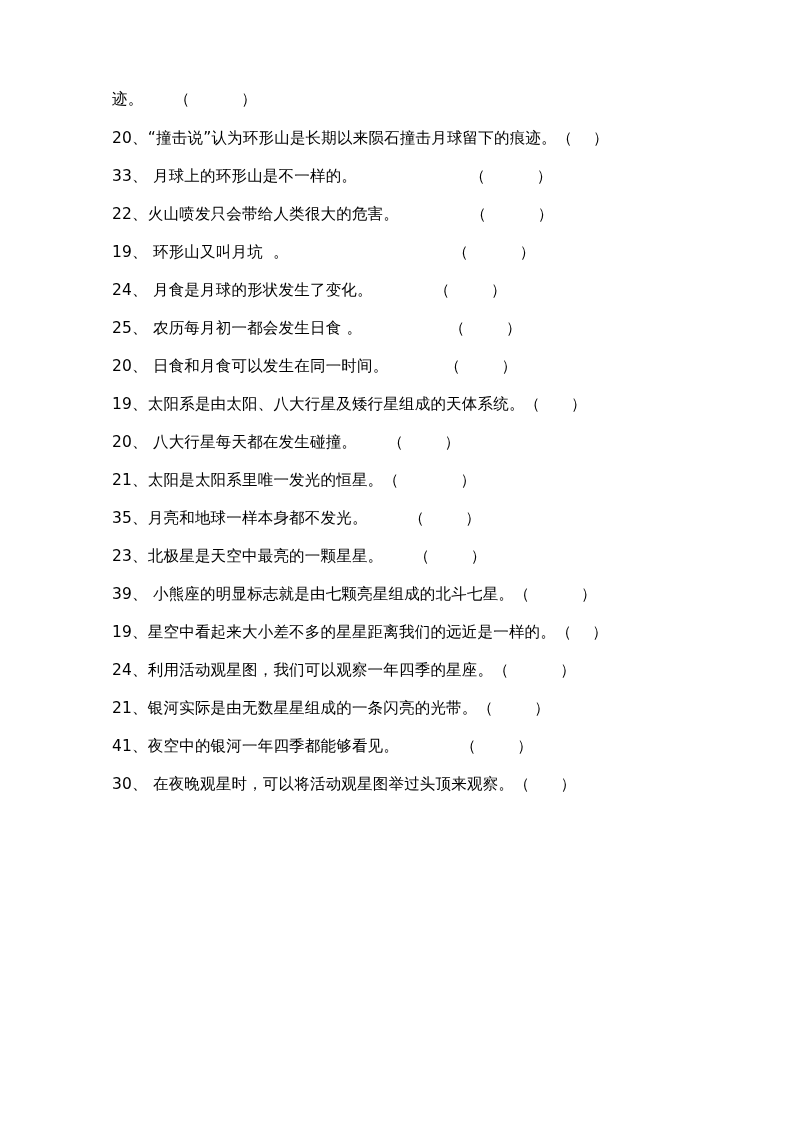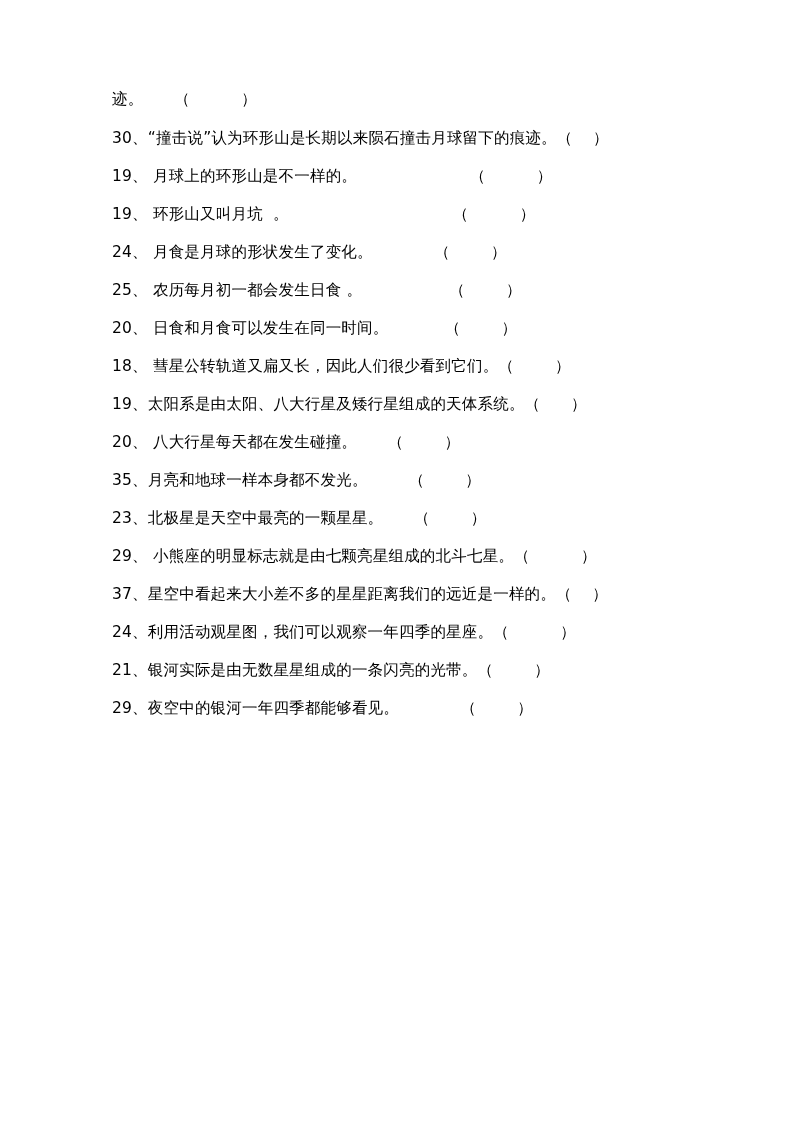--- a/index.html
+++ b/index.html
@@ -38,30 +38,32 @@
   .q-line.first {
     margin-bottom: 23px;
   }
 </style>
 </head>
 <body>
 
 <div class="page">
   <div class="doc-body">
     <div class="q-line first">迹。      （          ）</div>
-    <div class="q-line">30、“撞击说”认为环形山是长期以来陨石撞击月球留下的痕迹。（    ）</div>
-    <div class="q-line">19、 月球上的环形山是不一样的。                      （          ）</div>
+    <div class="q-line">20、“撞击说”认为环形山是长期以来陨石撞击月球留下的痕迹。（    ）</div>
+    <div class="q-line">33、 月球上的环形山是不一样的。                      （          ）</div>
+    <div class="q-line">22、火山喷发只会带给人类很大的危害。              （          ）</div>
     <div class="q-line">19、 环形山又叫月坑  。                                （          ）</div>
     <div class="q-line">24、 月食是月球的形状发生了变化。            （        ）</div>
     <div class="q-line">25、 农历每月初一都会发生日食 。                 （        ）</div>
     <div class="q-line">20、 日食和月食可以发生在同一时间。           （        ）</div>
-    <div class="q-line">18、 彗星公转轨道又扁又长，因此人们很少看到它们。（        ）</div>
     <div class="q-line">19、太阳系是由太阳、八大行星及矮行星组成的天体系统。（      ）</div>
     <div class="q-line">20、 八大行星每天都在发生碰撞。      （        ）</div>
+    <div class="q-line">21、太阳是太阳系里唯一发光的恒星。（            ）</div>
     <div class="q-line">35、月亮和地球一样本身都不发光。        （        ）</div>
     <div class="q-line">23、北极星是天空中最亮的一颗星星。      （        ）</div>
-    <div class="q-line">29、 小熊座的明显标志就是由七颗亮星组成的北斗七星。（          ）</div>
-    <div class="q-line">37、星空中看起来大小差不多的星星距离我们的远近是一样的。（    ）</div>
+    <div class="q-line">39、 小熊座的明显标志就是由七颗亮星组成的北斗七星。（          ）</div>
+    <div class="q-line">19、星空中看起来大小差不多的星星距离我们的远近是一样的。（    ）</div>
     <div class="q-line">24、利用活动观星图，我们可以观察一年四季的星座。（          ）</div>
     <div class="q-line">21、银河实际是由无数星星组成的一条闪亮的光带。（        ）</div>
-    <div class="q-line">29、夜空中的银河一年四季都能够看见。            （        ）</div>
+    <div class="q-line">41、夜空中的银河一年四季都能够看见。            （        ）</div>
+    <div class="q-line">30、 在夜晚观星时，可以将活动观星图举过头顶来观察。（      ）</div>
   </div>
 </div>
 
 </body></html>

